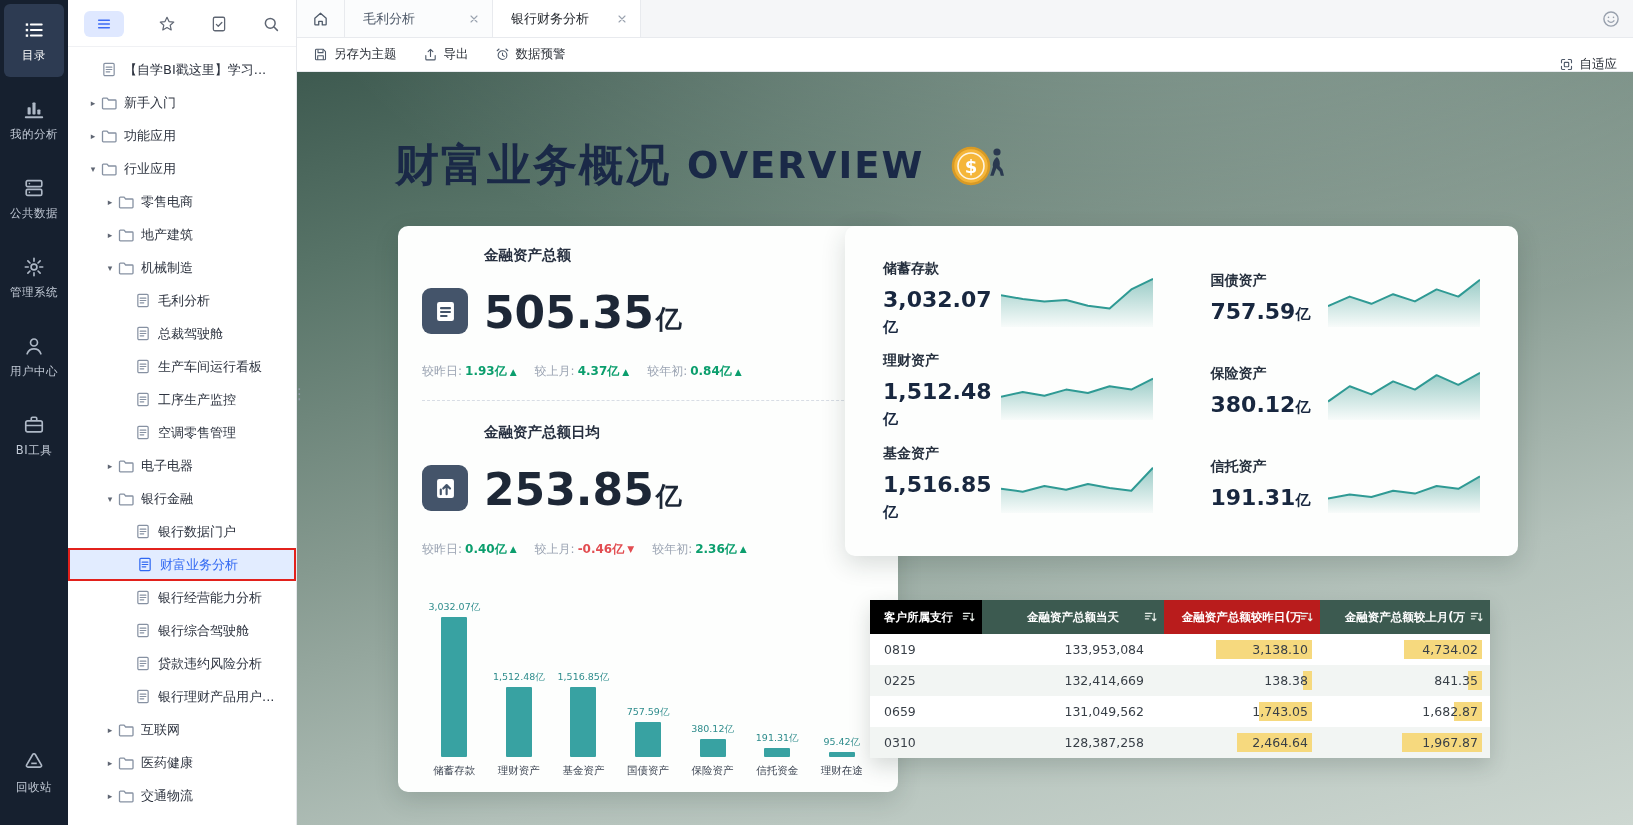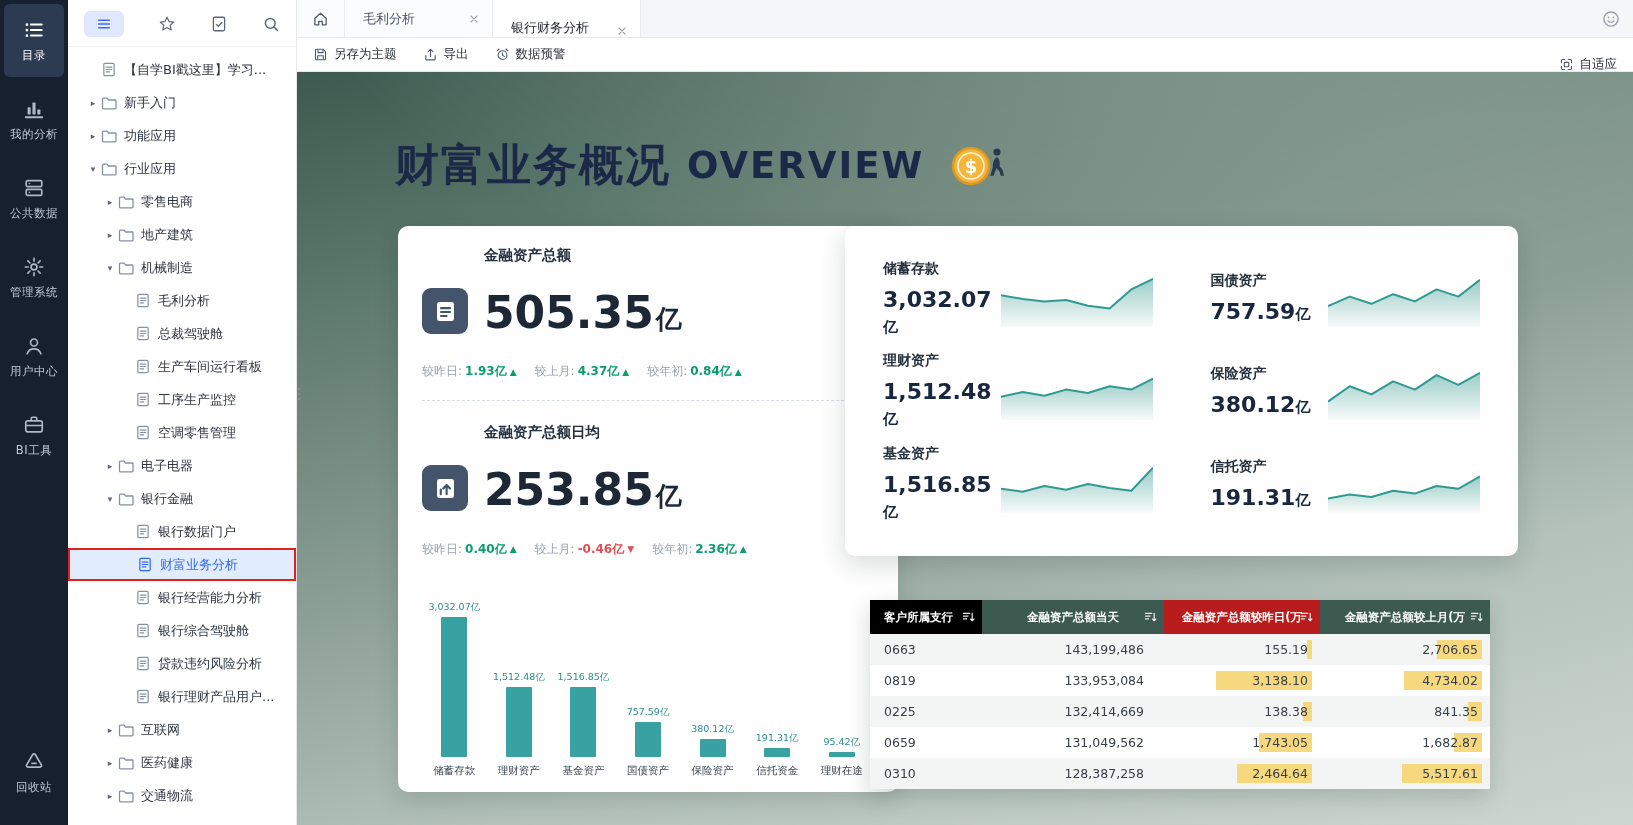--- a/index.html
+++ b/index.html
@@ -32,21 +32,21 @@
   .lvl2{padding-left:52px;}
   .tree-row.selected{background:#e2ecff;color:#3168f2;border:2px solid #e2211c;}
   .tree-row.selected .ficon{color:#3168f2;}
 
   
   .main{flex:1;display:flex;flex-direction:column;min-width:0;}
   .tabbar{height:38px;background:#f5f6f8;display:flex;align-items:stretch;position:relative;border-bottom:1px solid #e8eaee;flex-shrink:0;}
   .tab-home{width:48px;display:flex;align-items:center;justify-content:center;color:#4e5969;border-right:1px solid #e8eaee;background:#fbfcfd;cursor:pointer;}
   .tab-home .icon{width:17px;height:17px;}
   .tab{display:flex;align-items:center;gap:10px;padding:0 12px 0 18px;min-width:148px;border-right:1px solid #e8eaee;background:#fbfcfd;color:#4e5969;font-size:13px;cursor:pointer;}
-  .tab.active{background:#fff;color:#1f2329;align-items:flex-end;}
+  .tab.active{background:#fff;color:#1f2329;}
   .tab-label{flex:1;}
   .tab .close{width:12px;height:12px;color:#9aa2af;}
   .help-btn{position:absolute;right:12px;top:9px;width:20px;height:20px;color:#98a0ad;cursor:pointer;}
 
   .cmdbar{height:34px;background:#fff;border-bottom:1px solid #e8eaee;display:flex;align-items:center;padding:0 16px;font-size:12.5px;color:#2b3038;flex-shrink:0;}
   .cmd-left{display:flex;gap:26px;}
   .cmd{display:flex;align-items:center;gap:6px;cursor:pointer;}
   .cmd .icon{width:15px;height:15px;color:#4e5969;}
   .cmd-right{margin-left:auto;display:flex;align-items:center;gap:26px;margin-top:20px;}
 
@@ -772,32 +772,20 @@
       <span>金融资产总额较上月(万</span>
       <span class="icon sort">
                 <svg viewBox="0 0 14 12" fill="none" stroke="currentColor" stroke-width="1.3" stroke-linecap="round">
                   <path d="M1.5 2h7M1.5 5h5M1.5 8h3.5"></path>
                   <path d="M11 2v8M11 10 9.2 8.2M11 10l1.8-1.8"></path>
                 </svg>
               </span>
     </div>
           </div>
         <div>
-            <div class="t-row odd">
-      <div class="td td1">0663</div>
-      <div class="td td2">143,199,486</div>
-      <div class="td td3">
-        <i class="dbar" style="width:5px;background:#f6d97e"></i>
-                <span>155.19</span>
-      </div>
-      <div class="td td4">
-        <i class="dbar" style="width:45px;background:#f6d97e"></i>
-                <span>2,706.65</span>
-      </div>
-    </div>
             <div class="t-row ">
       <div class="td td1">0819</div>
       <div class="td td2">133,953,084</div>
       <div class="td td3">
         <i class="dbar" style="width:96px;background:#f6d97e"></i>
                 <span>3,138.10</span>
       </div>
       <div class="td td4">
         <i class="dbar" style="width:78px;background:#f6d97e"></i>
                 <span>4,734.02</span>
@@ -829,21 +817,21 @@
     </div>
             <div class="t-row odd">
       <div class="td td1">0310</div>
       <div class="td td2">128,387,258</div>
       <div class="td td3">
         <i class="dbar" style="width:75px;background:#f6d97e"></i>
                 <span>2,464.64</span>
       </div>
       <div class="td td4">
         <i class="dbar" style="width:80px;background:#f6d97e"></i>
-                <span>5,517.61</span>
+                <span>1,967.87</span>
       </div>
     </div>
           </div>
       </div>
 
     </div>
   </main>
 
   <span class="panel-handle">⋮</span>
 </div>

